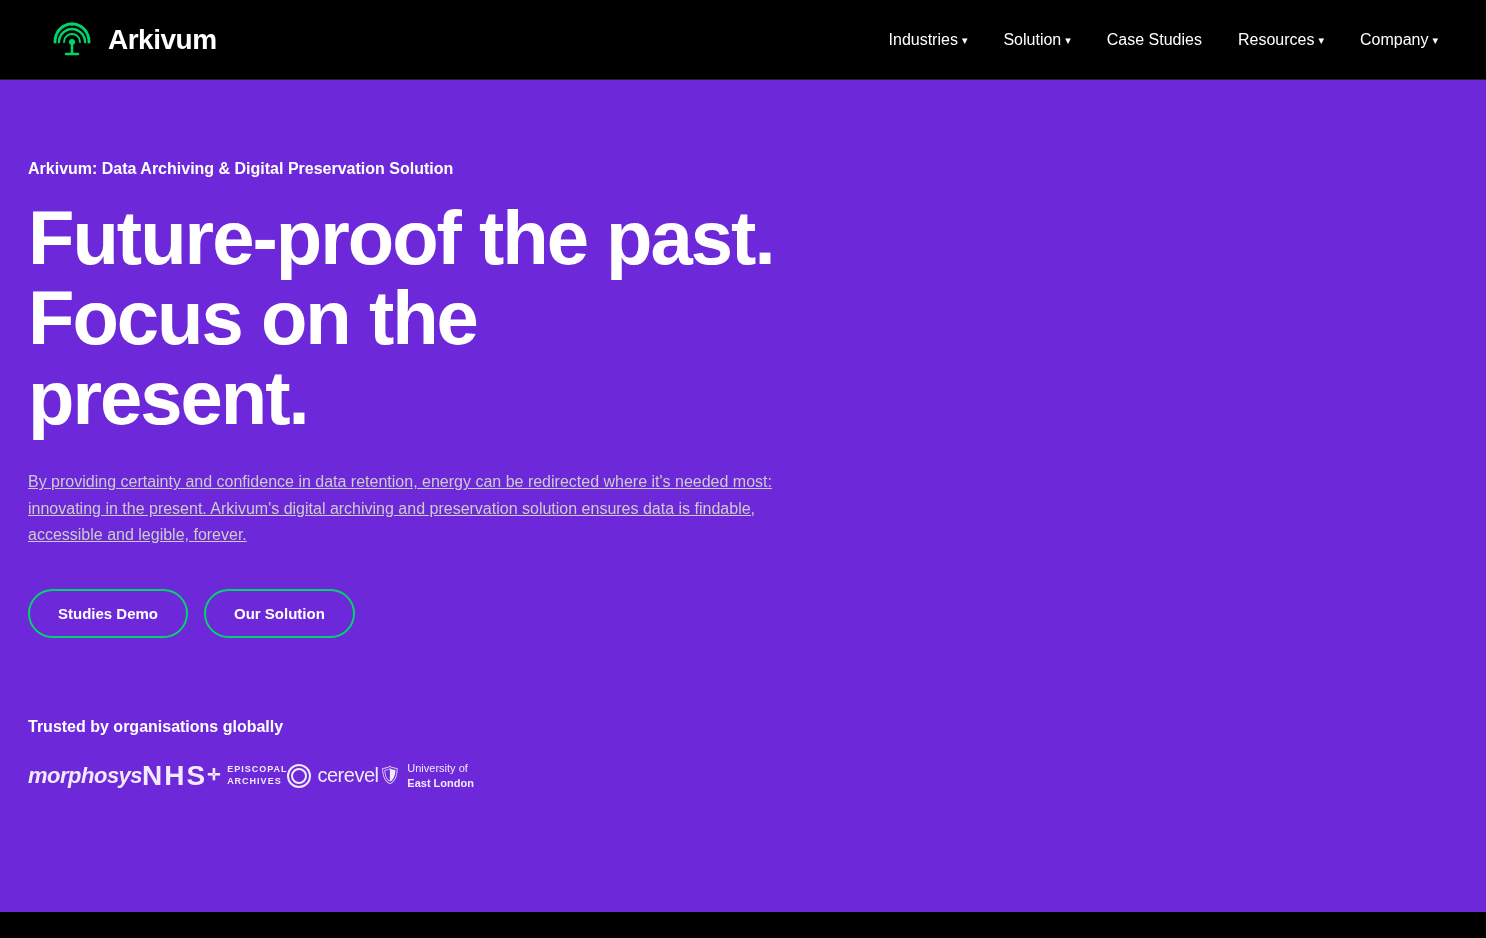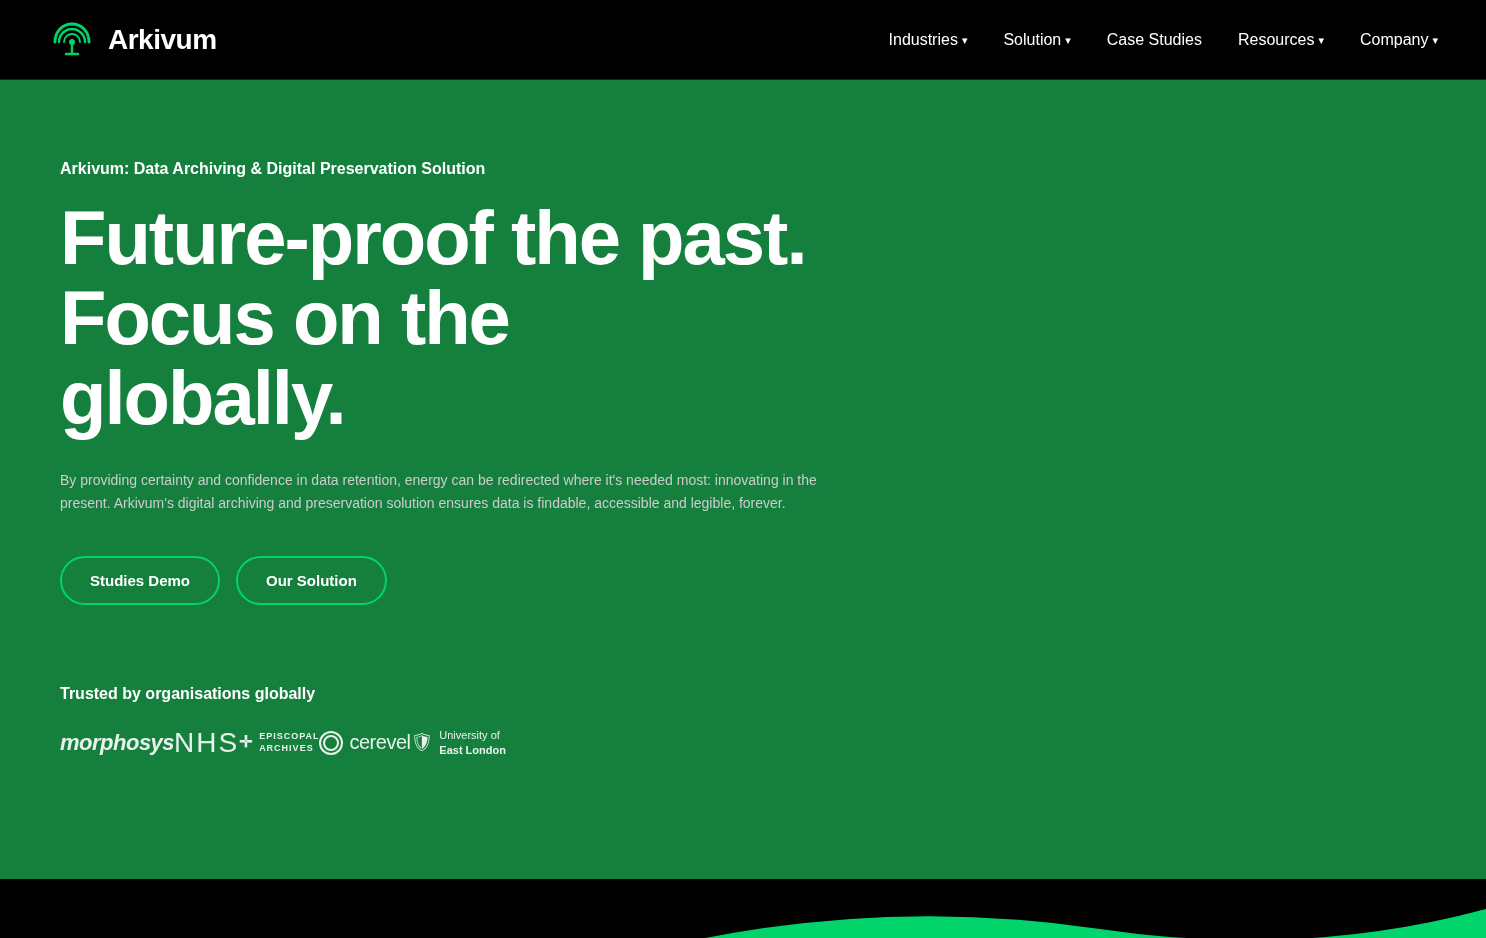--- a/index.html
+++ b/index.html
@@ -72,46 +72,47 @@
       color: #fff;
       font-size: 15px;
       font-weight: 500;
       padding: 10px 24px;
       border-radius: 50px;
       cursor: pointer;
     }
 
     
     .hero {
-      background: #15803d;
-      padding: 80px 60px 60px 60px;
+      background: #6d28d9;
+      padding: 80px 60px 60px 28px;
       min-height: 720px;
       position: relative;
     }
     .hero-eyebrow {
       font-size: 16px;
       font-weight: 600;
       color: #fff;
       margin-bottom: 20px;
     }
     .hero-title {
       font-size: 76px;
       font-weight: 900;
       line-height: 1.05;
       color: #fff;
       max-width: 800px;
       margin-bottom: 32px;
       letter-spacing: -2px;
     }
     .hero-description {
-      font-size: 14px;
+      font-size: 16px;
       line-height: 1.65;
       color: #ccc;
       max-width: 780px;
       margin-bottom: 40px;
+      text-decoration: underline;
     }
     .hero-cta {
       display: flex;
       gap: 16px;
       margin-bottom: 80px;
     }
     .btn-demo {
       border: 2px solid #00d46a;
       background: transparent;
       color: #fff;
@@ -284,38 +285,38 @@
       </a>
     </li>
   </ul>
 
 </nav>
 
 <section class="hero">
   <p class="hero-eyebrow">Arkivum: Data Archiving &amp; Digital Preservation Solution</p>
   <h1 class="hero-title">
     <span>Future-proof the past. Focus on the</span><br>
-    <span>globally.</span>
+    <span>present.</span>
   </h1>
   <p class="hero-description">By providing certainty and confidence in data retention, energy can be redirected where it's needed most: innovating in the present. Arkivum's digital archiving and preservation solution ensures data is findable, accessible and legible, forever.</p>
   <div class="hero-cta">
     <button class="btn-demo">Studies Demo</button>
     <button class="btn-solution">Our Solution</button>
   </div>
 
   <div class="trusted" style="padding-left:0;">
     <p class="trusted-label">Trusted by organisations globally</p>
     <div class="trusted-logos">
 
       <div class="logo-item">
         <span class="logo-morphosys" style="font-style:italic; font-weight:900; font-size:22px; letter-spacing:-0.5px;">morphosys</span>
       </div>
 
       <div class="logo-item">
-        <span class="logo-nhs" style="font-size:28px; font-weight:400; letter-spacing:2px;">NHS</span>
+        <span class="logo-nhs" style="font-size:28px; font-weight:700; letter-spacing:2px;">NHS</span>
       </div>
 
       <div class="logo-item logo-episcopal">
         <span class="episcopal-cross">✛</span>
         <div>
           <div style="font-size:9px; font-weight:700; letter-spacing:1px;">EPISCOPAL</div>
           <div style="font-size:9px; font-weight:700; letter-spacing:1px;">ARCHIVES</div>
         </div>
       </div>
 

